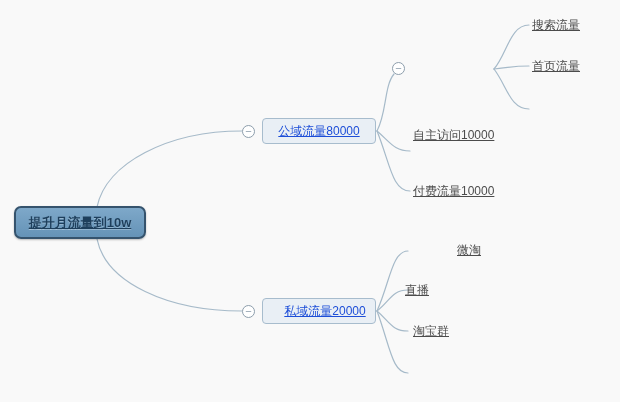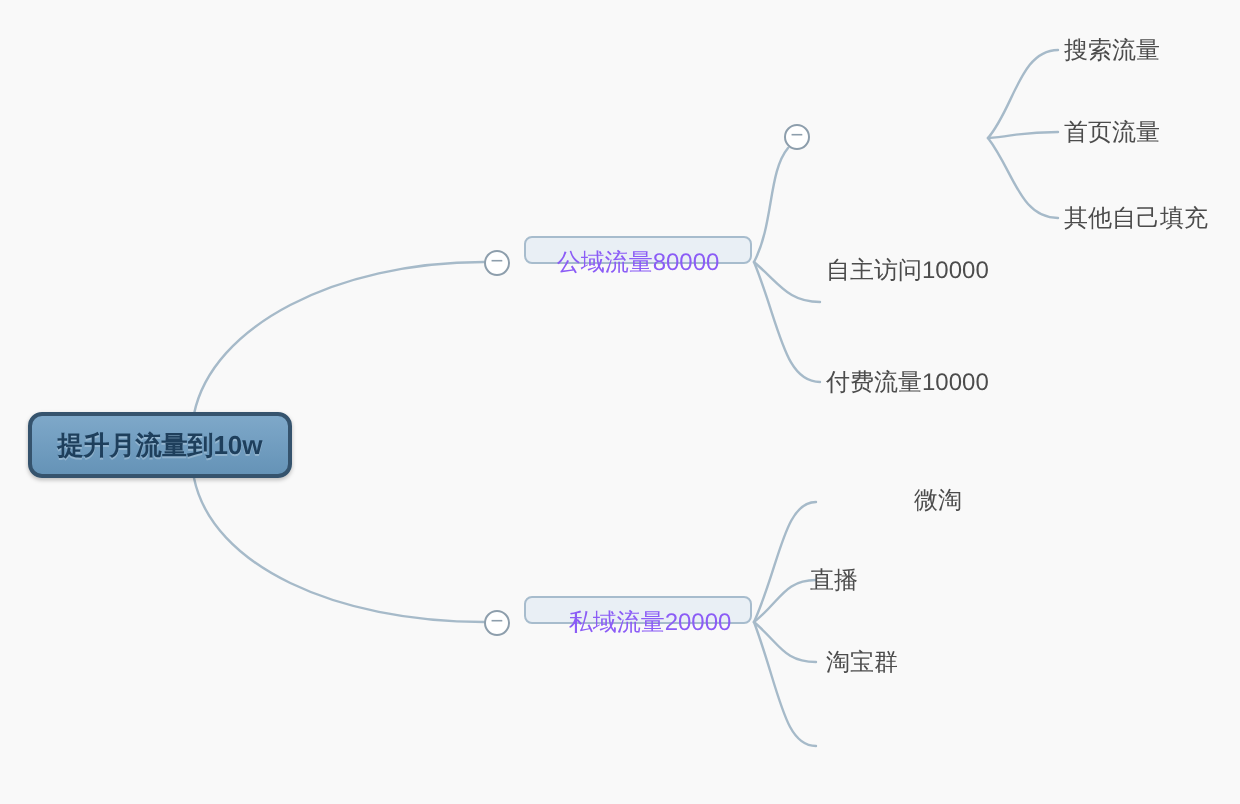--- a/index.html
+++ b/index.html
@@ -13,45 +13,45 @@
     height: 402px;
     background: #f9f9f9;
     overflow: hidden;
   }
   .edges {
     position: absolute;
     left: 0; top: 0;
     width: 620px; height: 402px;
     pointer-events: none;
   }
-  .node { position: absolute; box-sizing: border-box; white-space: nowrap; }
+  .node { position: absolute; box-sizing: border-box; white-space: nowrap; text-decoration: underline; }
 
   
   .node-root {
     left: 14px; top: 206px;
     width: 132px; height: 33px;
     background: linear-gradient(#7ea8c9, #6593b7);
     border: 2px solid #35536d;
     border-radius: 7px;
     box-shadow: 0 1px 2px rgba(0,0,0,0.25);
     color: #1e3f5c;
     font-size: 13px;
     font-weight: bold;
     text-align: center;
     line-height: 29px;
     text-shadow: 0 1px 0 rgba(255,255,255,0.25);
   }
 
   
   .branch-box {
-    width: 114px; height: 14px;
+    width: 114px; height: 26px;
     background: #e9eff5;
     border: 1px solid #a7bccd;
     border-radius: 4px;
-    color: #8b5cf6;
+    color: #1d4ed8;
     font-size: 12px;
     text-align: center;
     line-height: 24px;
   }
   .box-public  { left: 262px; top: 118px; }
   .box-private { left: 262px; top: 298px; padding-left: 12px; }
 
   
   .subtopic {
     height: 15px;
@@ -129,19 +129,18 @@
 
   <div class="collapse c-public">−</div>
   <div class="collapse c-private">−</div>
   <div class="collapse c-taonei">−</div>
 
   <div class="node subtopic t-zizhu">自主访问10000</div>
   <div class="node subtopic t-fufei">付费流量10000</div>
 
   <div class="node subtopic t-sousuo">搜索流量</div>
   <div class="node subtopic t-shouye">首页流量</div>
-  <div class="node subtopic t-qitazj">其他自己填充</div>
 
   <div class="node subtopic t-weitao">微淘</div>
   <div class="node subtopic t-zhibo">直播</div>
   <div class="node subtopic t-taobaoqun">淘宝群</div>
 
 </div>
 
 </body></html>

